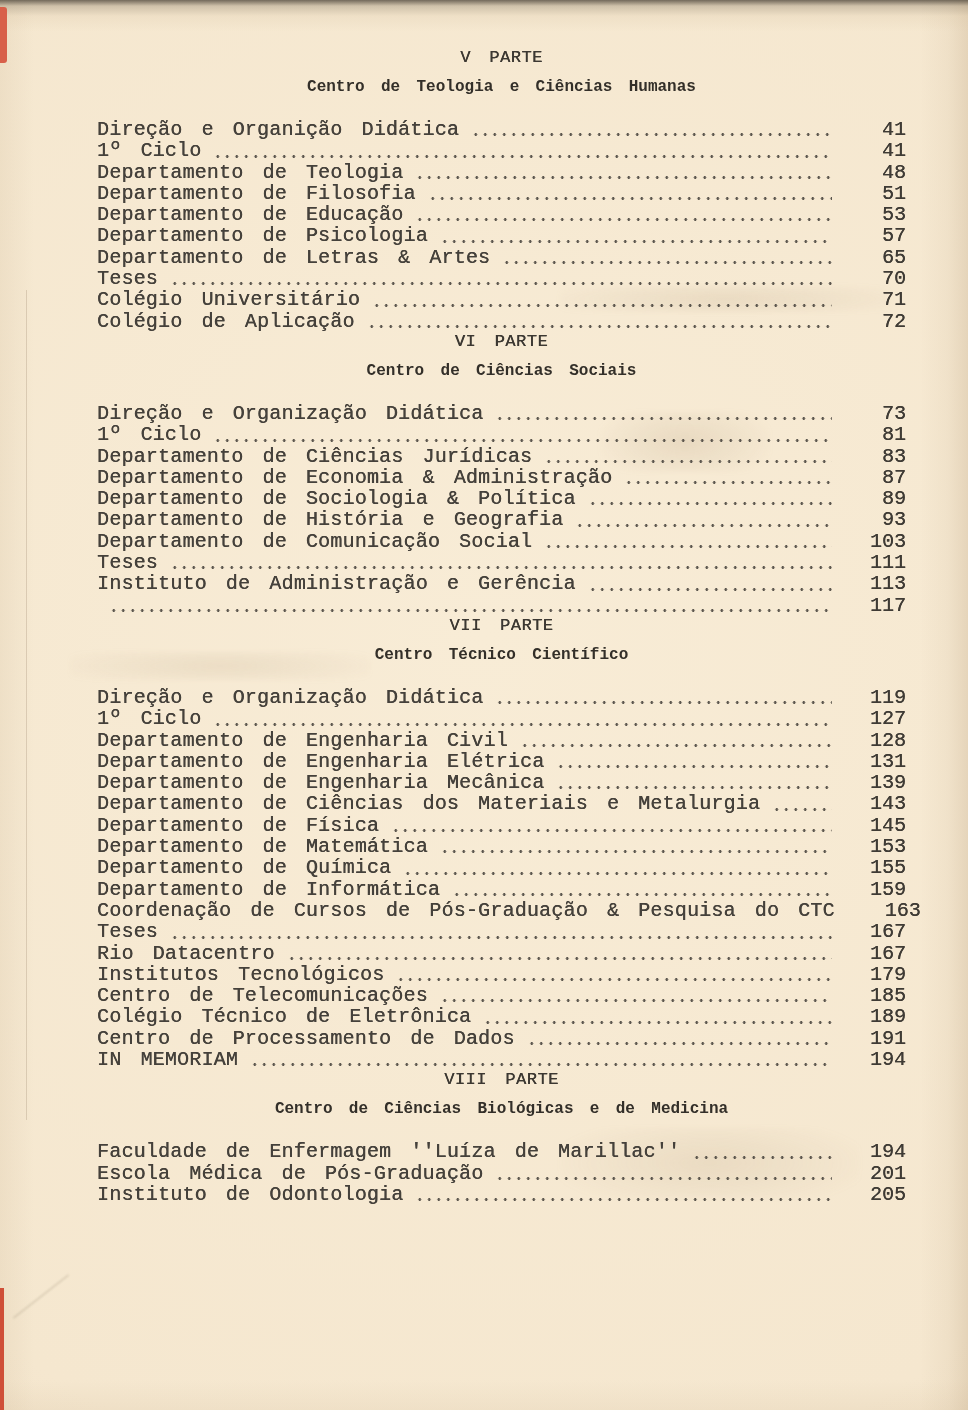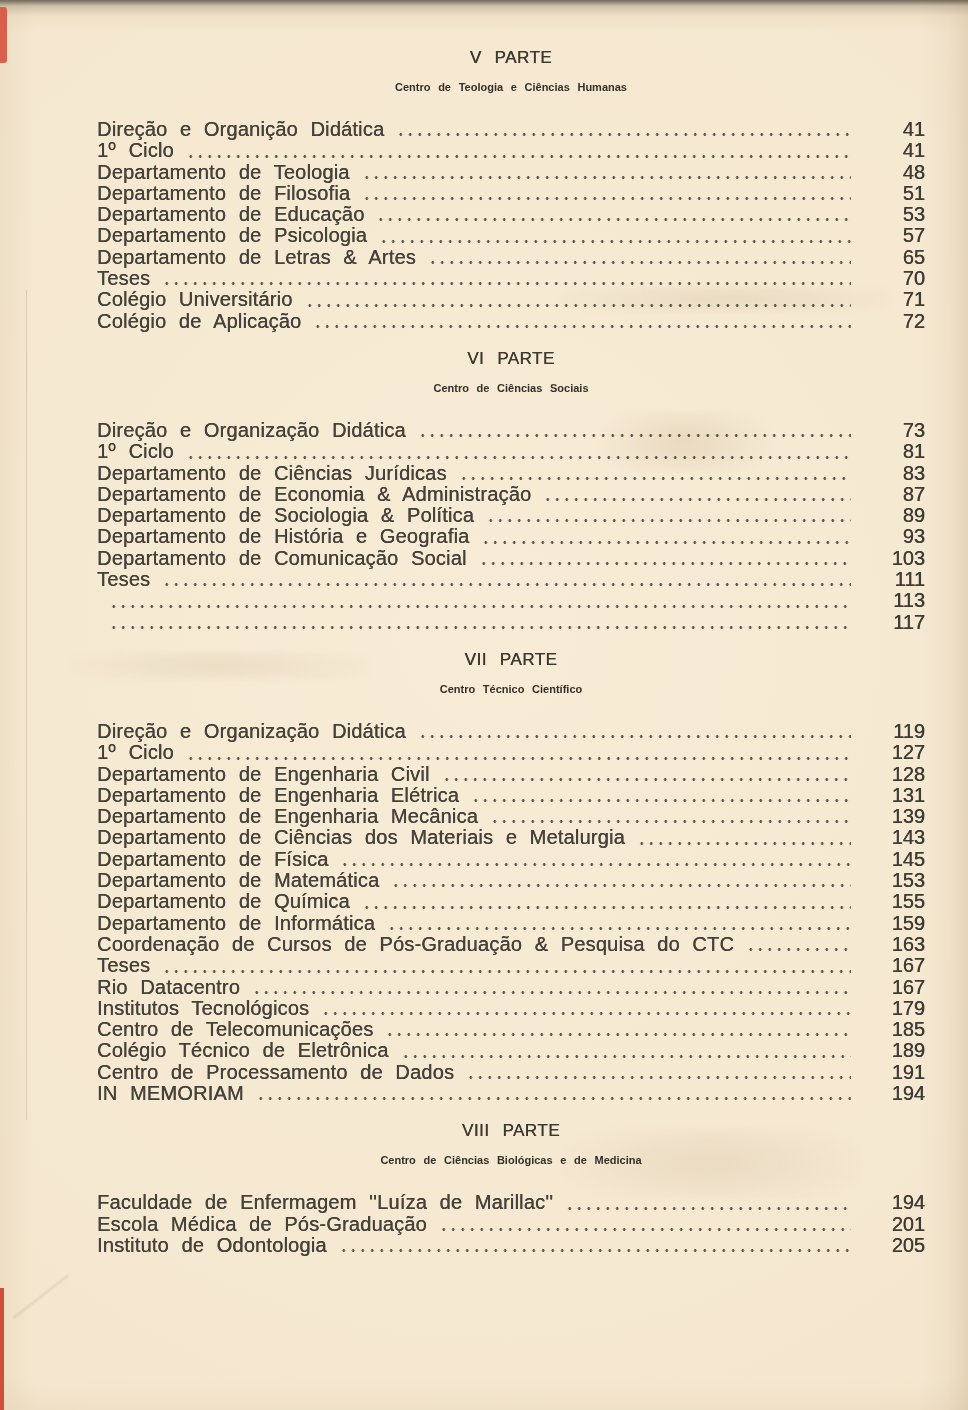--- a/index.html
+++ b/index.html
@@ -44,37 +44,38 @@
           background: radial-gradient(60% 80% at 50% 50%, rgba(168,142,108,0.16), rgba(168,142,108,0)); }
   .st-2 { left: 600px; top: 412px; width: 170px; height: 60px;
           background: radial-gradient(55% 70% at 50% 50%, rgba(168,142,108,0.18), rgba(168,142,108,0)); }
   .st-3 { left: 70px; top: 652px; width: 300px; height: 28px;
           background: radial-gradient(60% 80% at 50% 50%, rgba(168,142,108,0.14), rgba(168,142,108,0)); }
   .st-4 { left: 560px; top: 1128px; width: 300px; height: 70px;
           background: radial-gradient(55% 70% at 50% 50%, rgba(168,142,108,0.15), rgba(168,142,108,0)); }
 
   .content {
     position: relative;
-    padding: 48px 43px 0 97px;
-  }
-  .toc-section + .toc-section { margin-top: 17px; }
+    padding: 48px 62px 0 97px;
+    font-family: Liberation Mono, monospace;
+  }
+  .toc-section + .toc-section { }
   .part-heading {
     margin: 0;
     font-size: 17px;
     font-weight: 400;
     line-height: 20px;
     text-align: center;
     letter-spacing: 0.5px;
     word-spacing: 0.45em;
     color: #3c3832;
     text-shadow: 0.3px 0 0 currentColor;
   }
   .center-title {
     margin: 9px 0 0 0;
-    font-size: 11px;
+    font-size: 16px;
     font-weight: 700;
     line-height: 20px;
     text-align: center;
     word-spacing: 0.42em;
     color: #332f29;
   }
   .entries { margin-top: 22px; }
   .toc-row {
     display: flex;
     align-items: baseline;
@@ -231,20 +232,21 @@
     <span class="toc-page">103</span>
   </div>
 
   <div class="toc-row">
     <span class="toc-label">Teses</span>
     <span class="dot-leader"></span>
     <span class="toc-page">111</span>
   </div>
 
   <div class="toc-row">
+    <span class="toc-label">Instituto de Administração e Gerência</span>
     <span class="dot-leader"></span>
     <span class="toc-page">113</span>
   </div>
 
   <div class="toc-row">
     <span class="dot-leader"></span>
     <span class="toc-page">117</span>
   </div>
 </div>
   </section>

